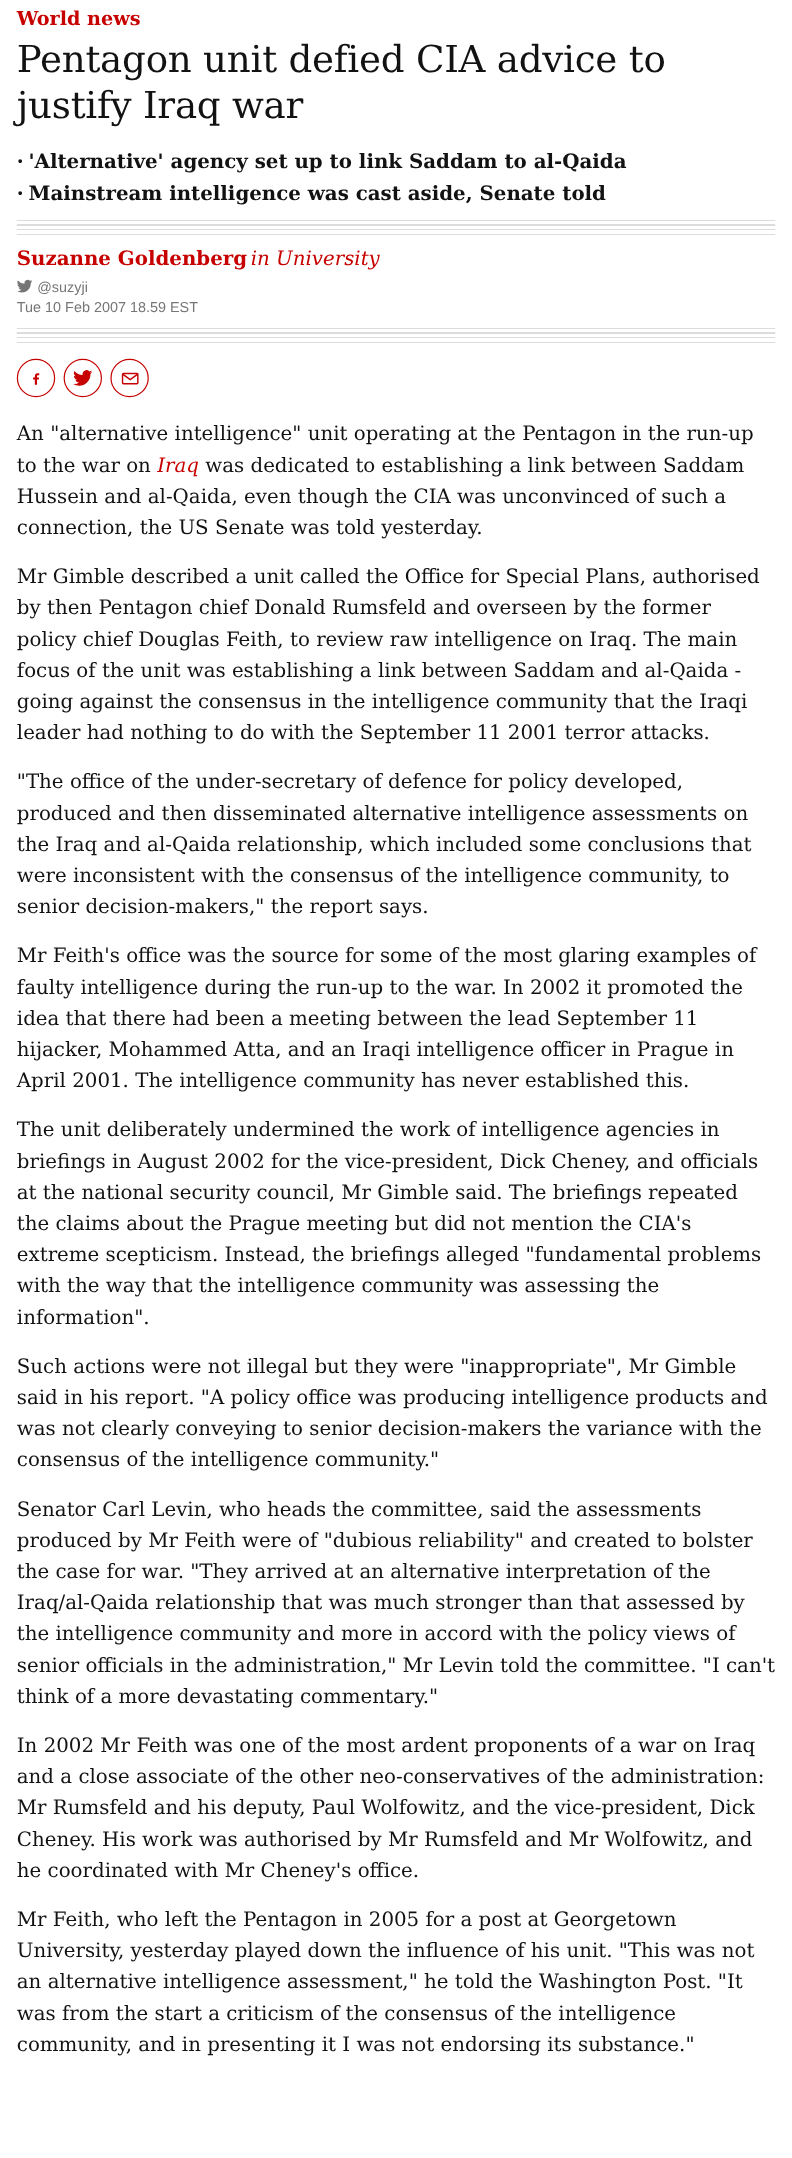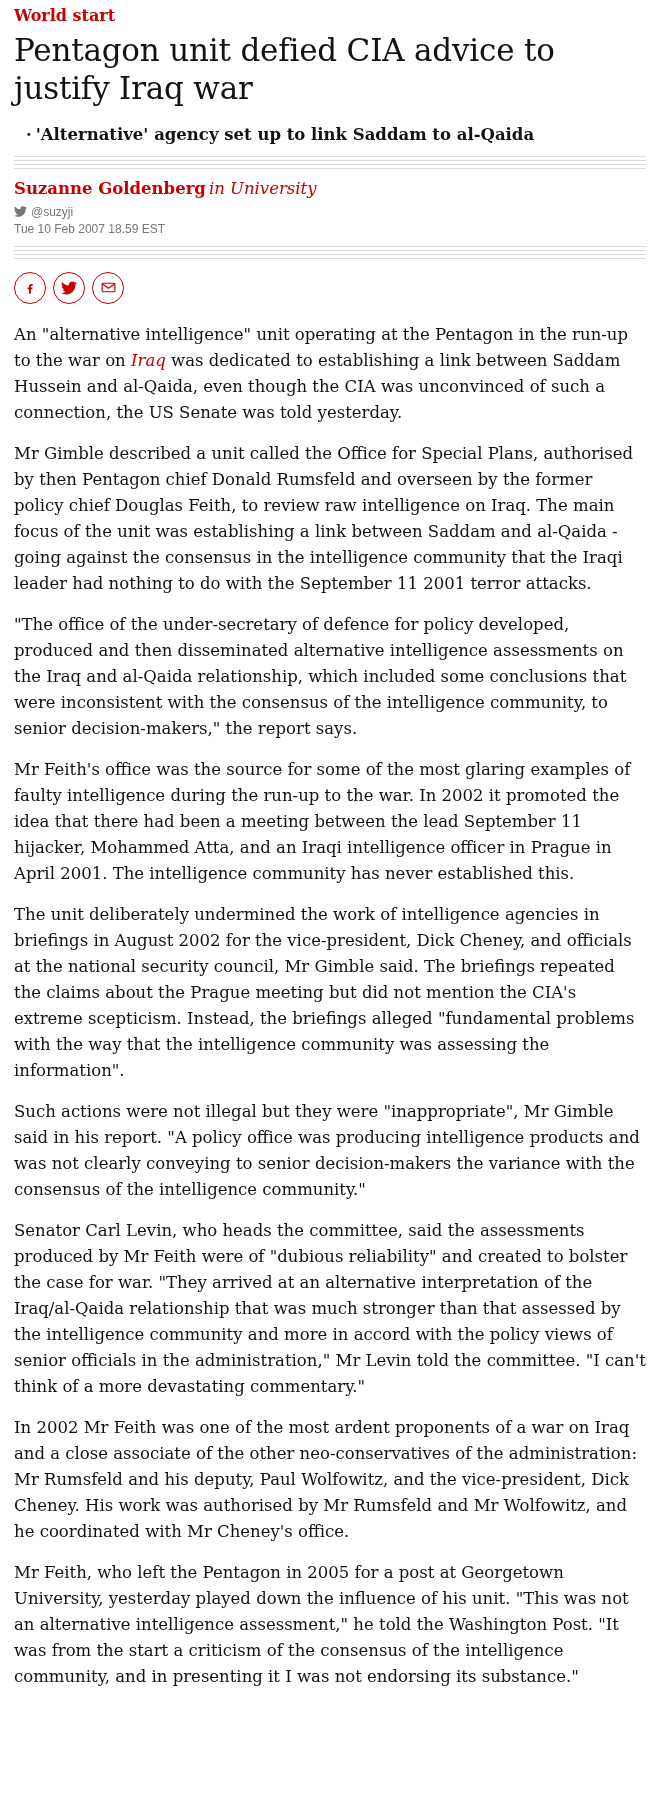--- a/index.html
+++ b/index.html
@@ -29,21 +29,21 @@
     font-family: "DejaVu Serif", serif;
     font-weight: 500;
     font-size: 31px;
     line-height: 1.22;
     color: #121212;
     letter-spacing: -0.2px;
   }
 
   .standfirst { margin: 0 0 10px; }
   .standfirst p {
-    margin: 0 12px 5px;
+    margin: 0 0 5px;
     font-weight: 700;
     font-size: 16.5px;
     line-height: 1.35;
     color: #121212;
   }
   .standfirst .bullet { margin-right: 4px; }
 
   .rules {
     height: 13px;
     background-image: repeating-linear-gradient(
@@ -55,21 +55,20 @@
     color: #c70000;
     font-weight: 700;
     text-decoration: none;
     cursor: pointer;
     margin-top: 32px;
   }
   .byline-location { color: #c70000; font-style: italic; font-weight: 400; margin-left: 3px; }
 
   .meta-row {
     display: flex;
-    align-items: center;
     gap: 4px;
     margin: 5px 0 2px;
     font-family: "Liberation Sans", sans-serif;
     font-size: 12px;
     color: #767676;
     cursor: pointer;
   }
   .meta-row svg { display: block; }
   .dateline {
     font-family: "Liberation Sans", sans-serif;
@@ -101,26 +100,27 @@
     cursor: pointer;
     font-style: italic;
   }
 </style>
 </head>
 <body>
 
 <div class="page">
   <div class="container">
 
-    <a class="section-label">World start</a>
+    <a class="section-label">World news</a>
 
     <h1 class="headline">Pentagon unit defied CIA advice to justify Iraq war</h1>
 
     <div class="standfirst">
       <p><span class="bullet">·</span><span>'Alternative' agency set up to link Saddam to al-Qaida</span></p>
+      <p><span class="bullet">·</span><span>Mainstream intelligence was cast aside, Senate told</span></p>
     </div>
 
     <div class="rules"></div>
 
     <div class="byline">
       <a class="byline-name">Suzanne Goldenberg</a><span class="byline-location">in University</span>
     </div>
 
     <div class="meta-row">
       <span>

